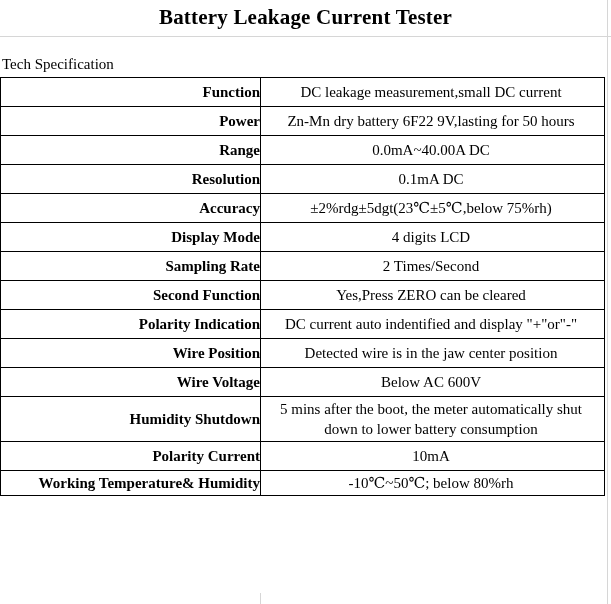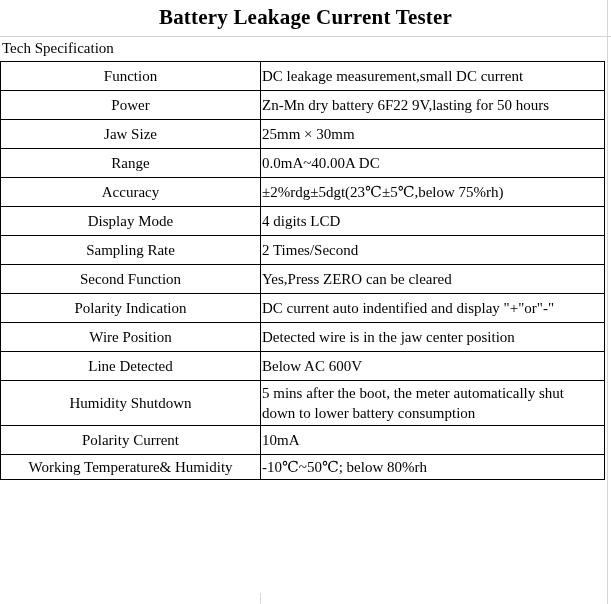--- a/index.html
+++ b/index.html
@@ -42,47 +42,47 @@
   }
   .gray-vline-stub {
     position: absolute;
     left: 260px;
     top: 593px;
     width: 1px;
     height: 11px;
     background: #d6d6d6;
   }
   .section-label {
-    padding: 4px 0 3px 2px;
+    padding: 20px 0 3px 2px;
     font-size: 15px;
     height: 18px;
     line-height: 16px;
   }
   table.spec-table {
     border-collapse: collapse;
     table-layout: fixed;
     width: 605px;
     margin-left: 0;
   }
   table.spec-table td {
     border: 1px solid #000000;
     font-size: 15px;
     vertical-align: middle;
     padding: 0;
     line-height: 20px;
   }
   table.spec-table td.label {
     width: 259px;
-    text-align: center;
-    font-weight: normal;
+    text-align: right;
+    font-weight: bold;
     height: 28px;
   }
   table.spec-table td.value {
     padding: 2px 4px 2px 1px;
-    text-align: left;
+    text-align: center;
   }
   table.spec-table tr:last-child td.label {
     height: 20px;
   }
 </style>
 </head>
 <body>
 
 <div class="page-title">Battery Leakage Current Tester</div>
 
@@ -96,26 +96,26 @@
   <tbody>
       <tr>
         <td class="label">Function</td>
         <td class="value">DC leakage measurement,small DC current</td>
       </tr>
       <tr>
         <td class="label">Power</td>
         <td class="value">Zn-Mn dry battery 6F22 9V,lasting for 50 hours</td>
       </tr>
       <tr>
-        <td class="label">Jaw Size</td>
-        <td class="value">25mm × 30mm</td>
+        <td class="label">Range</td>
+        <td class="value">0.0mA~40.00A DC</td>
       </tr>
       <tr>
-        <td class="label">Range</td>
-        <td class="value">0.0mA~40.00A DC</td>
+        <td class="label">Resolution</td>
+        <td class="value">0.1mA DC</td>
       </tr>
       <tr>
         <td class="label">Accuracy</td>
         <td class="value">±2%rdg±5dgt(23℃±5℃,below 75%rh)</td>
       </tr>
       <tr>
         <td class="label">Display Mode</td>
         <td class="value">4 digits LCD</td>
       </tr>
       <tr>
@@ -128,21 +128,21 @@
       </tr>
       <tr>
         <td class="label">Polarity Indication</td>
         <td class="value">DC current auto indentified and display "+"or"-"</td>
       </tr>
       <tr>
         <td class="label">Wire Position</td>
         <td class="value">Detected wire is in the jaw center position</td>
       </tr>
       <tr>
-        <td class="label">Line Detected</td>
+        <td class="label">Wire Voltage</td>
         <td class="value">Below AC 600V</td>
       </tr>
       <tr>
         <td class="label">Humidity Shutdown</td>
         <td class="value">5 mins after the boot, the meter automatically shut down to lower battery consumption</td>
       </tr>
       <tr>
         <td class="label">Polarity Current</td>
         <td class="value">10mA</td>
       </tr>

